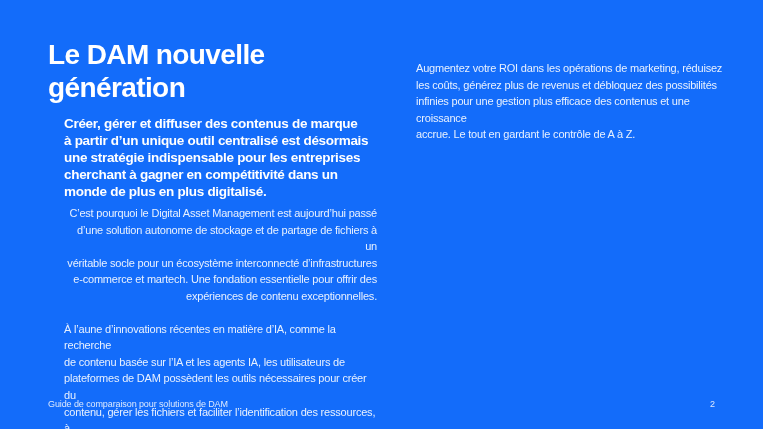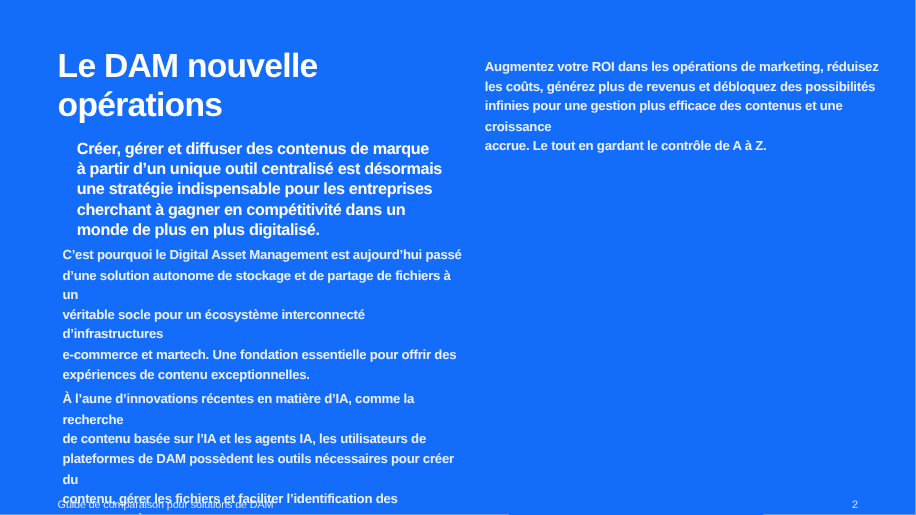--- a/index.html
+++ b/index.html
@@ -35,67 +35,67 @@
   .intro {
     margin: 11px 0 0 16px;
     font-size: 13.5px;
     line-height: 17px;
     font-weight: 700;
     letter-spacing: -0.3px;
     color: #FFFFFF;
     white-space: pre-line;
   }
   .body-text {
-    margin: 4px;
+    margin: 16px;
     font-size: 11px;
     line-height: 16.6px;
-    font-weight: 700;
+    font-weight: 400;
     letter-spacing: -0.2px;
     color: rgba(255,255,255,0.9);
     white-space: pre-line;
   }
-  .para-1 { margin-top: 5px; }
+  .para-1 { margin-top: 5px; text-align: right; }
   .para-2 { margin-top: 4px; }
   .col-right {
     position: absolute;
     left: 400px;
     top: 44px;
     width: 350px;
   }
   .highlight {
     margin: 23px 0 0 0;
     font-size: 14.5px;
     line-height: 17.3px;
     font-weight: 700;
     letter-spacing: -0.3px;
     color: #FFFFFF;
     white-space: pre-line;
   }
   .footer {
     position: absolute;
     left: 48px;
     right: 48px;
-    top: 414px;
+    top: 398px;
     display: flex;
     justify-content: space-between;
     align-items: baseline;
     font-size: 9px;
     line-height: 12px;
     letter-spacing: -0.1px;
     color: rgba(255,255,255,0.85);
   }
 </style>
 </head>
 <body>
 
 <div class="slide" style="background: rgb(19, 108, 250);">
 
   <div class="col-left">
     <h1 class="page-title">Le DAM nouvelle
-opérations</h1>
+génération</h1>
     <p class="intro">Créer, gérer et diffuser des contenus de marque
 à partir d’un unique outil centralisé est désormais
 une stratégie indispensable pour les entreprises
 cherchant à gagner en compétitivité dans un
 monde de plus en plus digitalisé.</p>
     <p class="body-text para-1">C’est pourquoi le Digital Asset Management est aujourd’hui passé
 d’une solution autonome de stockage et de partage de fichiers à un
 véritable socle pour un écosystème interconnecté d’infrastructures
 e-commerce et martech. Une fondation essentielle pour offrir des
 expériences de contenu exceptionnelles.</p>

